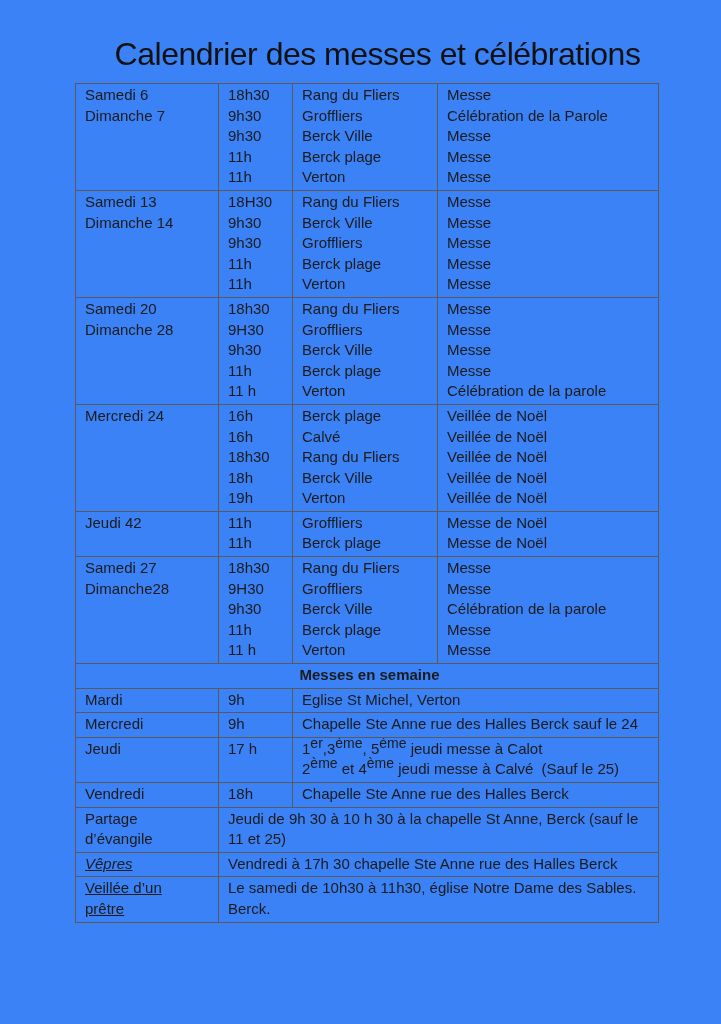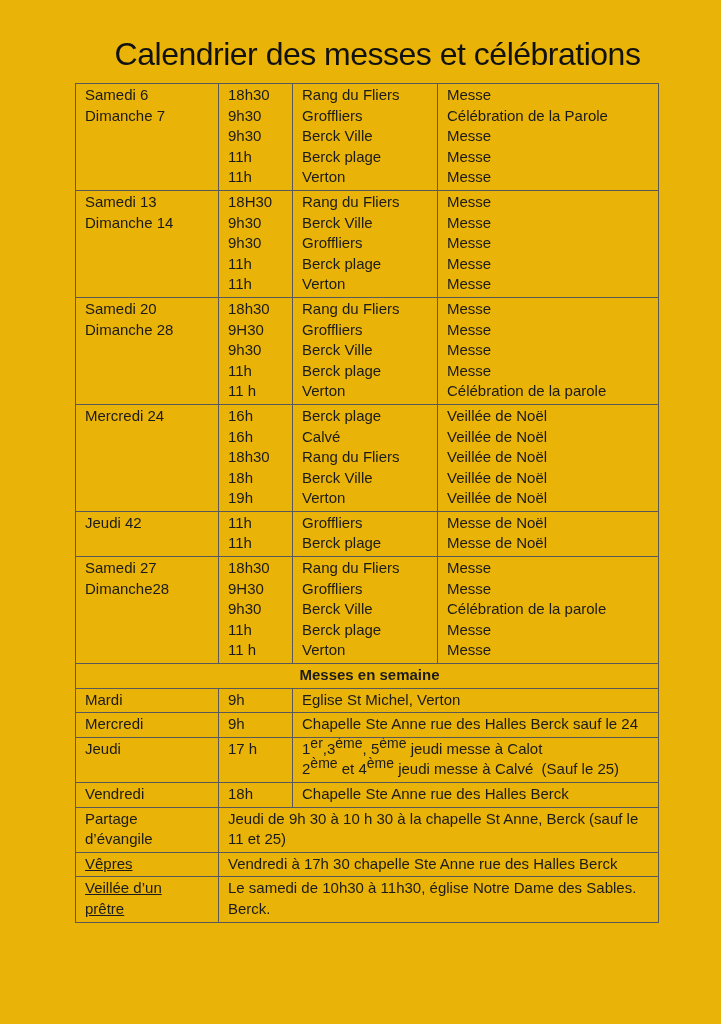--- a/index.html
+++ b/index.html
@@ -1,17 +1,17 @@
 <!DOCTYPE html>
 <html><head>
 <meta charset="utf-8">
 <style>
   html,body{margin:0;padding:0;background:#ffffff;}
   .page{
-    width:721px;height:1024px;background:#eab308;position:relative;
+    width:721px;height:1024px;background:#3b82f6;position:relative;
     font-family:"Liberation Sans",sans-serif;color:#1b1b1b;overflow:hidden;
   }
   .title{
     margin:0;padding:36px 0 10px 34px;text-align:center;
     font-size:32px;font-weight:400;color:#111;white-space:nowrap;
     letter-spacing:-0.5px;
   }
   table.cal{
     border-collapse:collapse;table-layout:fixed;
     margin:0 0 0 75px;width:583px;
@@ -20,21 +20,21 @@
     border:1.5px solid #595959;vertical-align:top;
     padding:1px 4px 2px 9px;font-size:15px;line-height:20.6px;
     overflow:hidden;
   }
   td.day-cell{padding-left:8px;}
   td.section-header{
     text-align:center;font-weight:bold;padding-right:72px;
   }
   .line{white-space:nowrap;}
   .b{font-weight:normal;}
-  .i{}
+  .i{font-style:italic;}
   .u{text-decoration:underline;}
   sup{font-size:14px;line-height:0;vertical-align:super;}
 </style>
 </head>
 <body>
 
 <div class="page">
   <h1 class="title">Calendrier des messes et célébrations</h1>
   <table class="cal">
     <colgroup>

